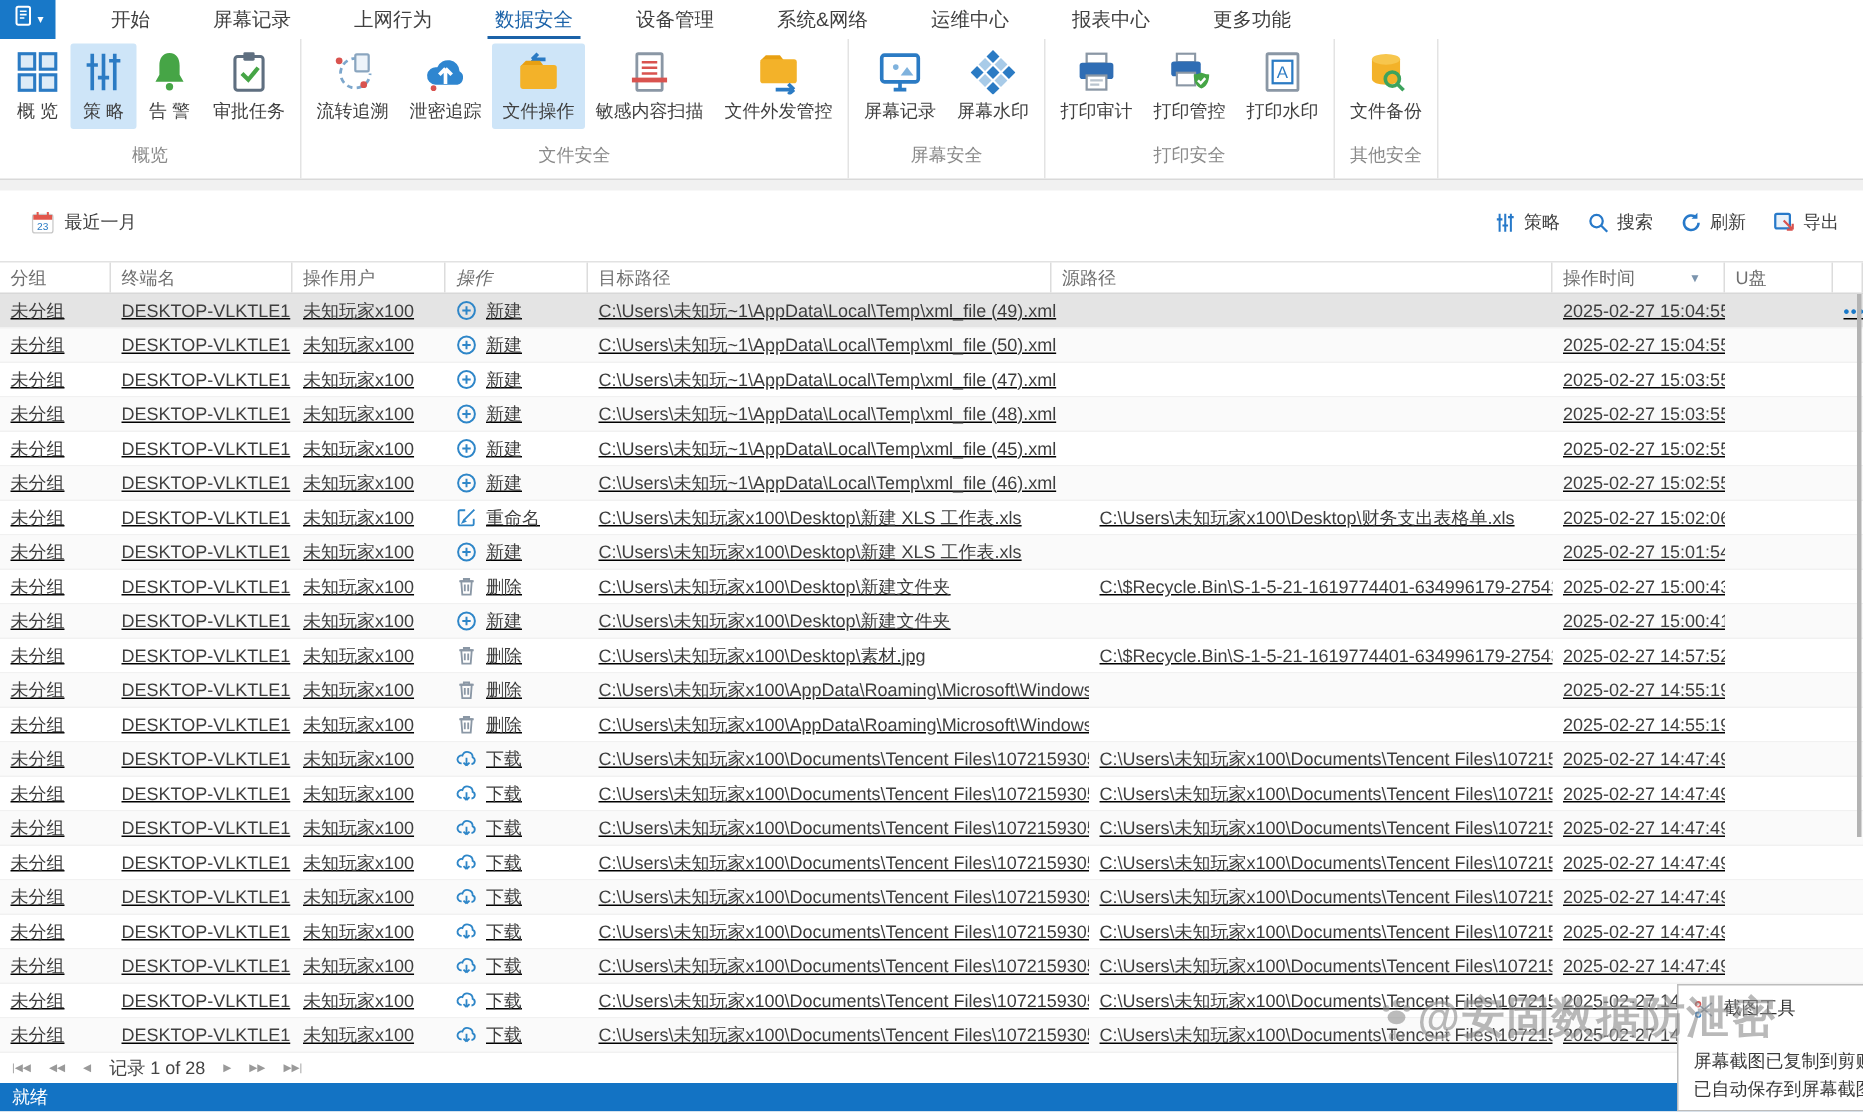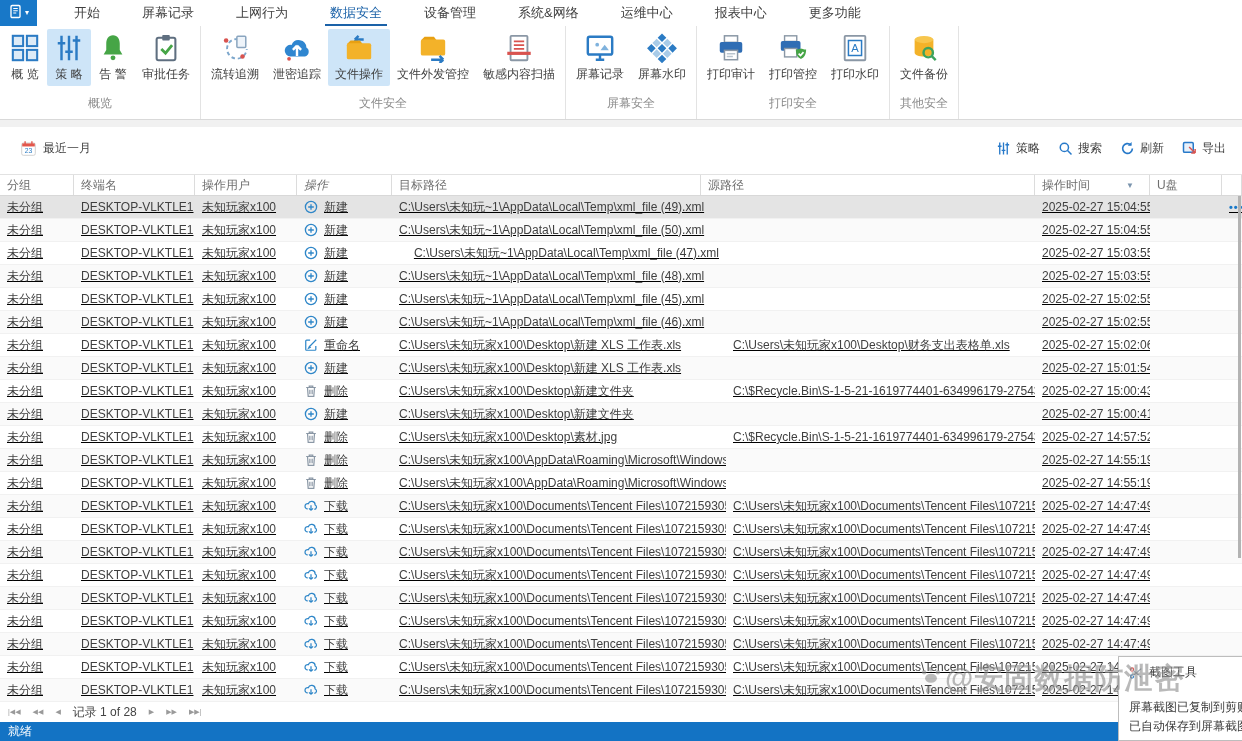--- a/index.html
+++ b/index.html
@@ -177,36 +177,36 @@
                 <path d="M21 7H11.5m0 0L15.5 3m-4 4l4 4" stroke="#2b7bc4" stroke-width="2.6" fill="none"></path>
                 <path d="M3 12l4-4h10l3 4z" fill="#e8a012"></path>
                 <rect x="3" y="11" width="26" height="17" rx="2" fill="#f3b229"></rect>
               </svg>
             </span>
             <span class="lbl">文件操作</span>
           </div>
           <div class="rbtn">
             <span class="icon">
               <svg viewBox="0 0 32 32">
+                <rect x="7" y="3" width="18" height="26" rx="1" fill="#fff" stroke="#8a97a5" stroke-width="2"></rect>
+                <path d="M10.5 9h11M10.5 13h11M10.5 17h11" stroke="#d9534f" stroke-width="1.8"></path>
+                <rect x="3.5" y="20" width="25" height="3.4" fill="#d9534f"></rect>
+              </svg>
+            </span>
+            <span class="lbl">敏感内容扫描</span>
+          </div>
+          <div class="rbtn">
+            <span class="icon">
+              <svg viewBox="0 0 32 32">
                 <path d="M3 8l4-4h10l3 4z" fill="#e8a012"></path>
                 <rect x="3" y="7" width="26" height="17" rx="2" fill="#f3b229"></rect>
                 <path d="M14 28.5h13m0 0l-4-4m4 4l-4 3.5" stroke="#2b7bc4" stroke-width="2.6" fill="none"></path>
               </svg>
             </span>
             <span class="lbl">文件外发管控</span>
-          </div>
-          <div class="rbtn">
-            <span class="icon">
-              <svg viewBox="0 0 32 32">
-                <rect x="7" y="3" width="18" height="26" rx="1" fill="#fff" stroke="#8a97a5" stroke-width="2"></rect>
-                <path d="M10.5 9h11M10.5 13h11M10.5 17h11" stroke="#d9534f" stroke-width="1.8"></path>
-                <rect x="3.5" y="20" width="25" height="3.4" fill="#d9534f"></rect>
-              </svg>
-            </span>
-            <span class="lbl">敏感内容扫描</span>
           </div>
         </div>
         <div class="glabel">文件安全</div>
       </div>
       <div class="rgroup">
         <div class="rbuttons">
           <div class="rbtn">
             <span class="icon">
               <svg viewBox="0 0 32 32" fill="none">
                 <rect x="3" y="4" width="26" height="19" rx="2" stroke="#2b7bc4" stroke-width="2.6"></rect>
@@ -422,21 +422,21 @@
           <div class="cell" style="width: 102px;">未知玩家x100</div>
           <div class="cell opcell" style="width: 95px;">
             <span class="icon">
               <svg viewBox="0 0 16 16" fill="none" stroke="#2e86c8" stroke-width="1.5">
                 <circle cx="8" cy="8" r="6.4"></circle>
                 <path d="M8 4.8v6.4M4.8 8h6.4"></path>
               </svg>
             </span>
             <span>新建</span>
           </div>
-          <div class="cell" style="width: 334px; text-align: right;">C:\Users\未知玩~1\AppData\Local\Temp\xml_file (47).xml</div>
+          <div class="cell" style="width: 334px;">C:\Users\未知玩~1\AppData\Local\Temp\xml_file (47).xml</div>
           <div class="cell" style="width: 309px;"></div>
           <div class="cell" style="width: 115px;">2025-02-27 15:03:55</div>
           <div class="cell" style="width: 72px;"></div>
           <div class="cell" style="width: 20px;"></div>
         </div>
         <div class="row alt">
           <div class="cell" style="width: 74px;">未分组</div>
           <div class="cell" style="width: 121px;">DESKTOP-VLKTLE1</div>
           <div class="cell" style="width: 102px;">未知玩家x100</div>
           <div class="cell opcell" style="width: 95px;">

